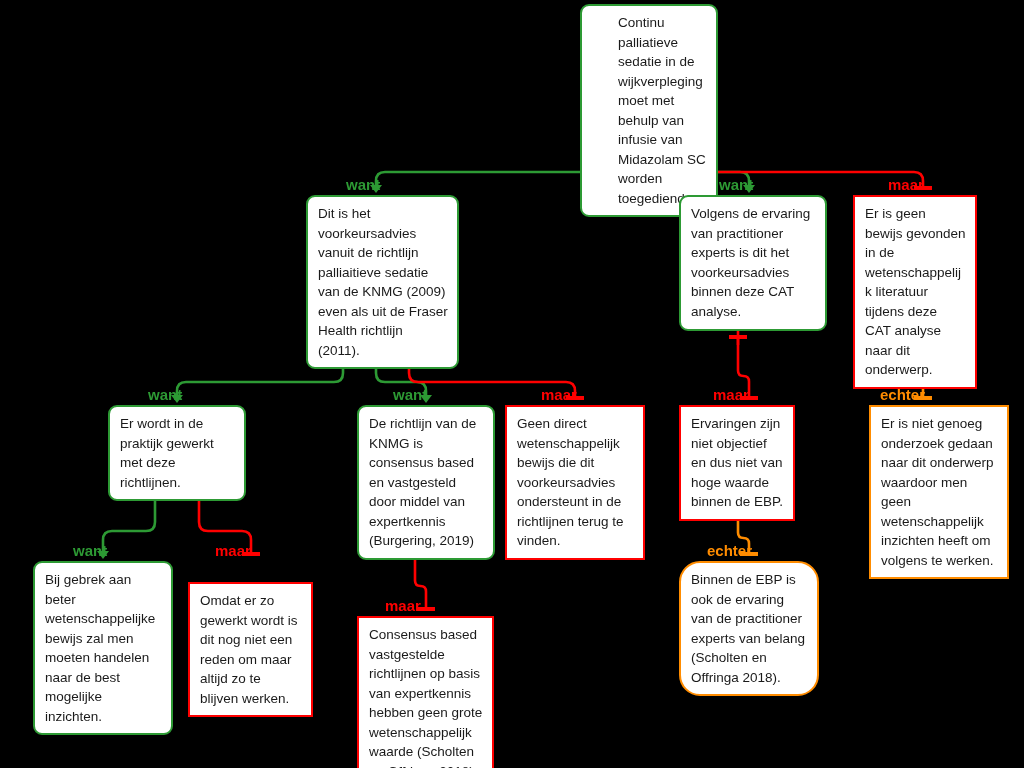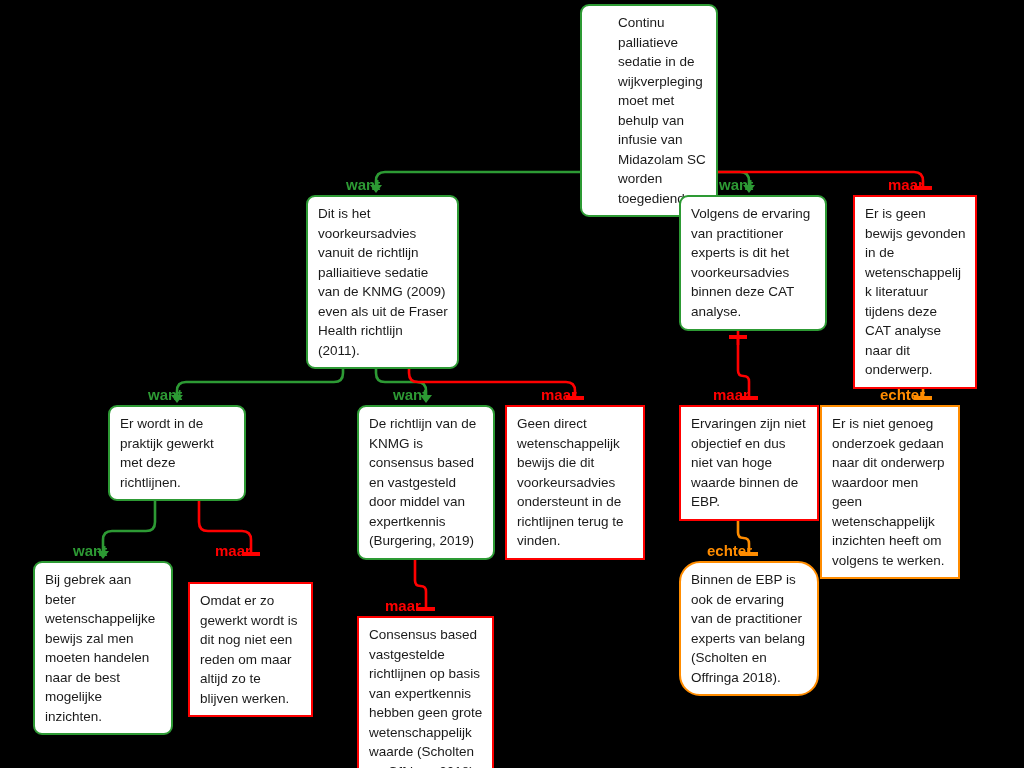--- a/index.html
+++ b/index.html
@@ -153,22 +153,22 @@
       </div>
     </div>
   <div id="node-layer">
       <div class="node green" style="left: 580px; top: 4px; width: 138px; min-height: 133px; padding-left: 36px;">Continu palliatieve sedatie in de wijkverpleging moet met behulp van infusie van Midazolam SC worden toegediend</div>
       <div class="node green" style="left: 306px; top: 195px; width: 153px; min-height: 152px;">Dit is het voorkeursadvies vanuit de richtlijn palliaitieve sedatie van de KNMG (2009) even als uit de Fraser Health richtlijn (2011).</div>
       <div class="node green" style="left: 679px; top: 195px; width: 148px; min-height: 136px;">Volgens de ervaring van practitioner experts is dit het voorkeursadvies binnen deze CAT analyse.</div>
       <div class="node red" style="left: 853px; top: 195px; width: 124px; min-height: 124px;">Er is geen bewijs gevonden in de wetenschappelijk literatuur tijdens deze CAT analyse naar dit onderwerp.</div>
       <div class="node green" style="left: 108px; top: 405px; width: 138px; min-height: 81px;">Er wordt in de praktijk gewerkt met deze richtlijnen.</div>
       <div class="node green" style="left: 357px; top: 405px; width: 138px; min-height: 136px;">De richtlijn van de KNMG is consensus based en vastgesteld door middel van expertkennis (Burgering, 2019)</div>
       <div class="node red" style="left: 505px; top: 405px; width: 140px; min-height: 136px;">Geen direct wetenschappelijk bewijs die dit voorkeursadvies ondersteunt in de richtlijnen terug te vinden.</div>
-      <div class="node red" style="left: 679px; top: 405px; width: 140px; min-height: 98px;">Ervaringen zijn niet objectief en dus niet van hoge waarde binnen de EBP.</div>
-      <div class="node orange" style="left: 820px; top: 405px; width: 140px; min-height: 155px;">Er is niet genoeg onderzoek gedaan naar dit onderwerp waardoor men geen wetenschappelijk inzichten heeft om volgens te werken.</div>
+      <div class="node red" style="left: 679px; top: 405px; width: 116px; min-height: 98px;">Ervaringen zijn niet objectief en dus niet van hoge waarde binnen de EBP.</div>
+      <div class="node orange" style="left: 869px; top: 405px; width: 140px; min-height: 155px;">Er is niet genoeg onderzoek gedaan naar dit onderwerp waardoor men geen wetenschappelijk inzichten heeft om volgens te werken.</div>
       <div class="node green" style="left: 33px; top: 561px; width: 140px; min-height: 135px;">Bij gebrek aan beter wetenschappelijke bewijs zal men moeten handelen naar de best mogelijke inzichten.</div>
       <div class="node red" style="left: 188px; top: 561px; width: 125px; min-height: 96px; margin-top: 21px;">Omdat er zo gewerkt wordt is dit nog niet een reden om maar altijd zo te blijven werken.</div>
       <div class="node red" style="left: 357px; top: 616px; width: 137px; min-height: 152px;">Consensus based vastgestelde richtlijnen op basis van expertkennis hebben geen grote wetenschappelijk waarde (Scholten en Offringa 2018)</div>
       <div class="node orange" style="left: 679px; top: 561px; width: 140px; min-height: 117px; border-radius: 21px;">Binnen de EBP is ook de ervaring van de practitioner experts van belang (Scholten en Offringa 2018).</div>
     </div>
 <div class="edge-label lbl-green" style="left: 346px; top: 180px;">want</div>
     <div class="edge-label lbl-green" style="left: 719px; top: 180px;">want</div>
     <div class="edge-label lbl-red" style="left: 888px; top: 180px;">maar</div>
     <div class="edge-label lbl-green" style="left: 148px; top: 390px;">want</div>
     <div class="edge-label lbl-green" style="left: 393px; top: 390px;">want</div>

